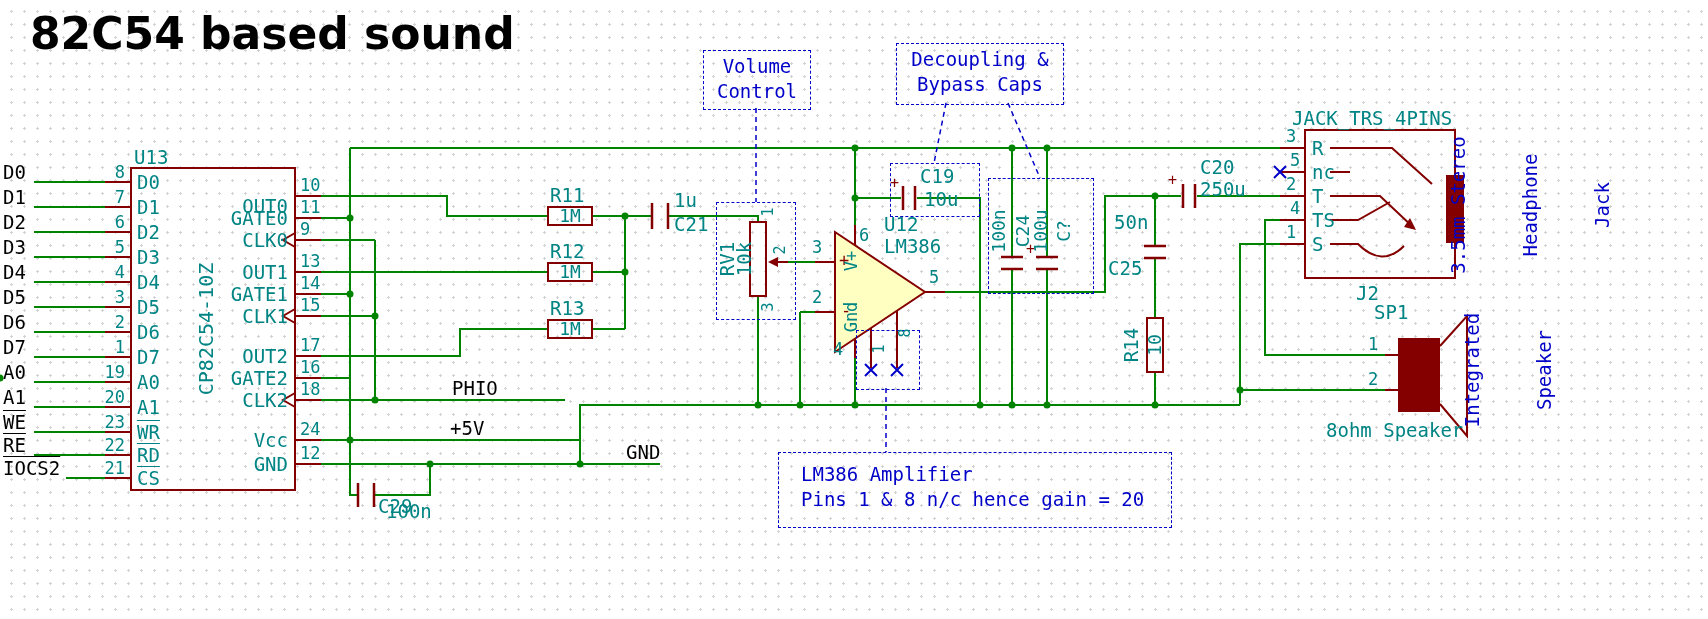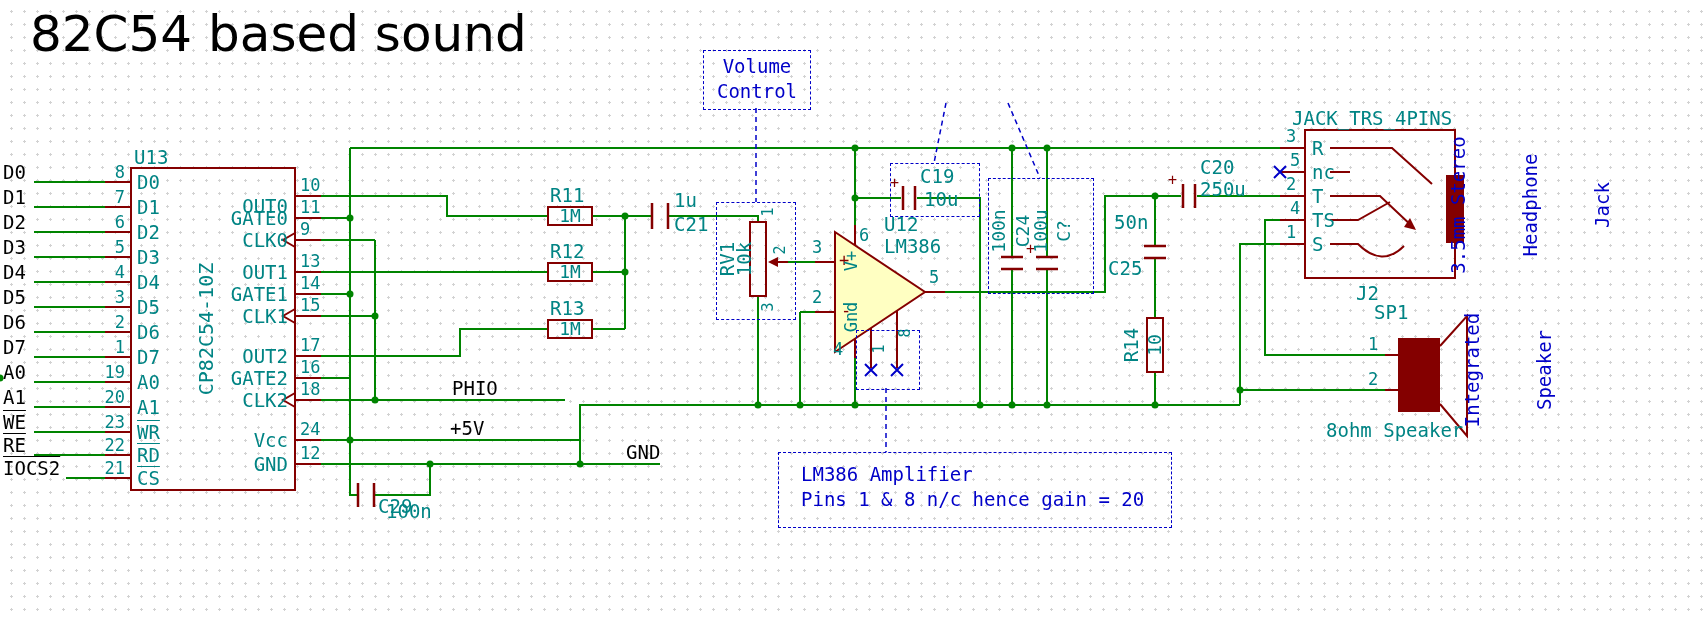--- a/index.html
+++ b/index.html
@@ -13,22 +13,22 @@
   .redt{color:#840000;}
   .num{font-size:17px;line-height:20px;}
   .sm{font-size:15px;line-height:16px;}
   .rv{font-size:18px;line-height:20px;}
   .ov{text-decoration:overline;}
   .ra{text-align:right;}
   .vt{transform:translate(-50%,-50%) rotate(-90deg);transform-origin:center;}
   .layer{position:absolute;left:0;top:0;}
   .dashbox{position:absolute;border:1.5px dashed #0000C8;}
   .anno{color:#0000C8;text-align:center;font-size:19px;line-height:25px;white-space:pre;}
-  .title{position:absolute;font-family:"DejaVu Sans","Liberation Sans",sans-serif;font-weight:400;
-    font-size:50px;line-height:52px;color:#000;white-space:pre;text-align:right;}
+  .title{position:absolute;font-family:"DejaVu Sans","Liberation Sans",sans-serif;font-weight:700;
+    font-size:44px;line-height:52px;color:#000;white-space:pre;text-align:right;}
 </style>
 </head>
 <body>
 
 <div id="canvas">
 
   <svg class="layer" width="1708" height="619">
 
     <g stroke="#008400" stroke-width="2" fill="none">
       <path d="M34 182H105M34 207H105M34 232H105M34 257H105M34 282H105M34 307H105M34 332H105M34 357H105M34 382H105M34 407H105M34 432H105M34 455H105M66 478H105"></path>
@@ -279,20 +279,24 @@
 
   <span class="t" style="left:1374px;top:301px;">SP1</span>
   <span class="t num" style="left:1368px;top:334px;">1</span>
   <span class="t num" style="left:1368px;top:369px;">2</span>
   <span class="t" style="left:1326px;top:419px;">8ohm Speaker</span>
 
   <div class="dashbox" style="left:703px;top:50px;width:106px;height:58px;">
     <div class="anno" style="margin-top:3px;">Volume</div>
     <div class="anno">Control</div>
   </div>
+  <div class="dashbox" style="left:896px;top:43px;width:166px;height:60px;">
+    <div class="anno" style="margin-top:3px;">Decoupling &amp;</div>
+    <div class="anno">Bypass Caps</div>
+  </div>
   <div class="dashbox" style="left:778px;top:452px;width:392px;height:74px;">
     <div class="anno" style="margin:9px 0 0 22px;text-align:left;">LM386 Amplifier</div>
     <div class="anno" style="margin-left:22px;text-align:left;">Pins 1 &amp; 8 n/c hence gain = 20</div>
   </div>
 
   <div class="t blue vt" style="left:1530px;top:205px;text-align:center;line-height:24px;">
     <div>3.5mm Stereo</div>
     <div>Headphone</div>
     <div>Jack</div>
   </div>

